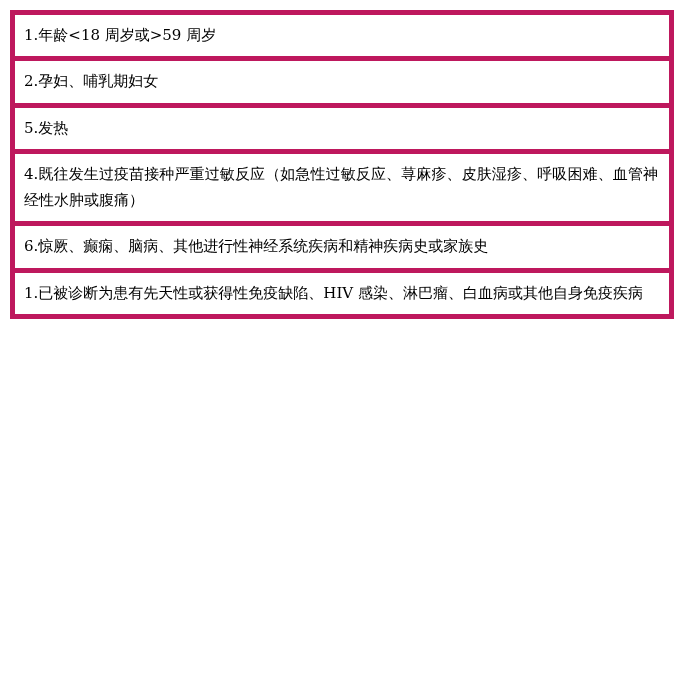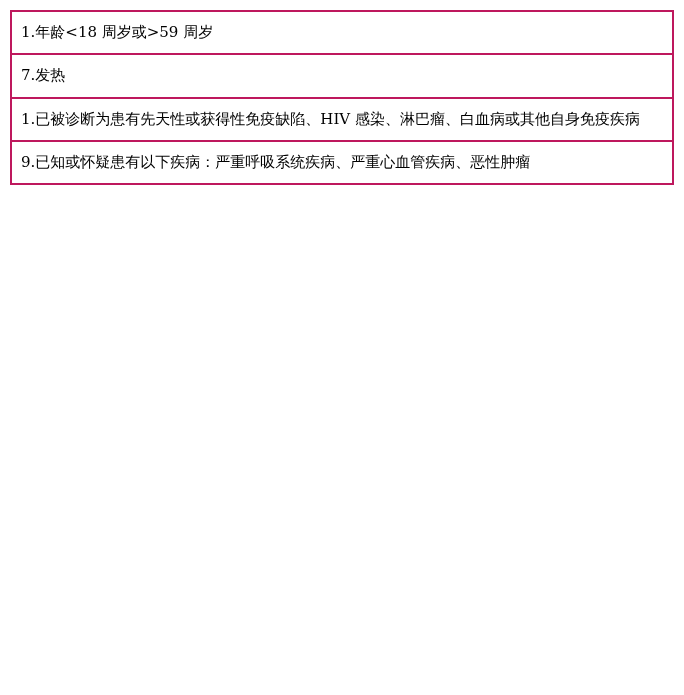--- a/index.html
+++ b/index.html
@@ -20,21 +20,21 @@
     background: #ffffff;
     box-sizing: border-box;
     padding: 10px 10px 0 10px;
   }
   table.criteria-table {
     width: 664px;
     border-collapse: collapse;
     table-layout: fixed;
   }
   table.criteria-table td {
-    border: 2px solid #be185d;
+    border: 5px solid #be185d;
     padding: 7px 11px 8px 9px;
     font-size: 15px;
     line-height: 1.75;
     vertical-align: top;
     text-align: justify;
     word-break: break-all;
     font-family: "DejaVu Serif", "Liberation Serif", serif;
   }
   .row-tall td {
     padding-top: 10px;
@@ -50,28 +50,38 @@
 <div class="page">
   <table class="criteria-table">
     <tbody>
       <tr>
         <td>
           <span class="cell-text">1.年龄&lt;18 周岁或&gt;59 周岁</span>
         </td>
       </tr>
       <tr>
         <td>
-          <span class="cell-text">7.发热</span>
+          <span class="cell-text">2.孕妇、哺乳期妇女</span>
+        </td>
+      </tr>
+      <tr>
+        <td>
+          <span class="cell-text">5.发热</span>
+        </td>
+      </tr>
+      <tr>
+        <td>
+          <span class="cell-text">4.既往发生过疫苗接种严重过敏反应（如急性过敏反应、荨麻疹、皮肤湿疹、呼吸困难、血管神经性水肿或腹痛）</span>
+        </td>
+      </tr>
+      <tr class="row-tall">
+        <td>
+          <span class="cell-text">6.惊厥、癫痫、脑病、其他进行性神经系统疾病和精神疾病史或家族史</span>
         </td>
       </tr>
       <tr>
         <td>
           <span class="cell-text">1.已被诊断为患有先天性或获得性免疫缺陷、HIV 感染、淋巴瘤、白血病或其他自身免疫疾病</span>
         </td>
       </tr>
-      <tr>
-        <td>
-          <span class="cell-text">9.已知或怀疑患有以下疾病：严重呼吸系统疾病、严重心血管疾病、恶性肿瘤</span>
-        </td>
-      </tr>
     </tbody>
   </table>
 </div>
 
 </body></html>

